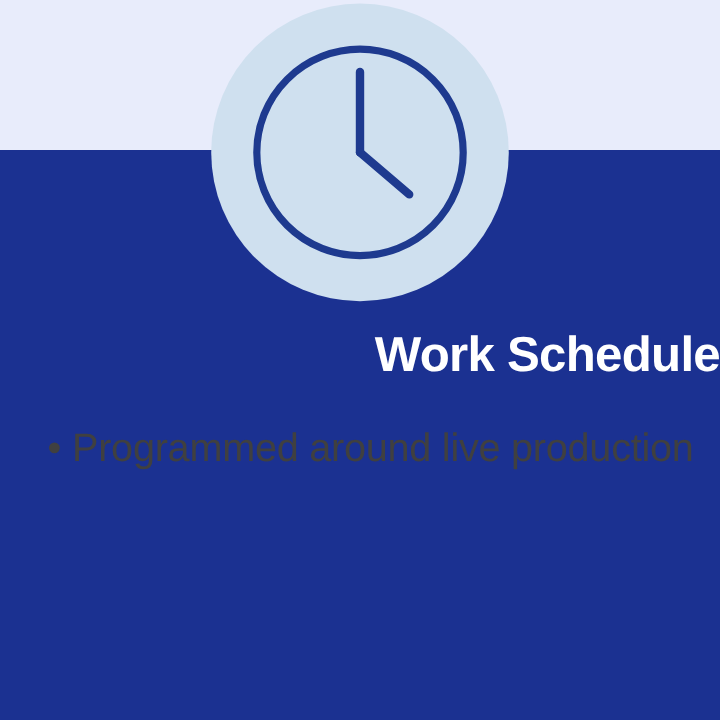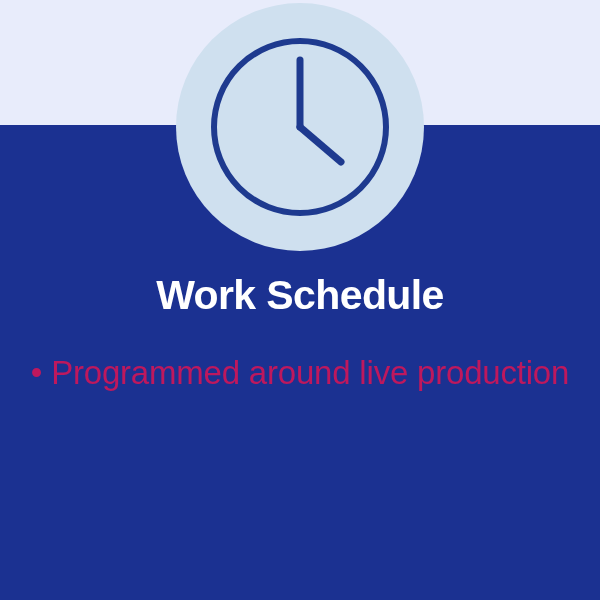--- a/index.html
+++ b/index.html
@@ -56,41 +56,41 @@
     height: 248px;
     display: block;
   }
 
   
   .text-block {
     position: absolute;
     left: 0;
     top: 272px;
     width: 600px;
-    text-align: center;
+    text-align: right;
   }
 
   .card-title {
     margin: 0;
     color: #ffffff;
     font-size: 41px;
     font-weight: 700;
     letter-spacing: -0.6px;
     line-height: 1.15;
     font-family: "Liberation Sans", sans-serif;
   }
 
   .bullet-list {
     margin: 0;
     padding: 0;
     list-style: none;
     margin-top: 30px;
   }
   .bullet-item {
-    color: #be185d;
+    color: #404040;
     font-size: 33px;
     font-weight: 400;
     line-height: 1.45;
     letter-spacing: -0.2px;
     padding: 0 22px;
     font-family: "Liberation Sans", sans-serif;
   }
 </style>
 </head>
 <body>

